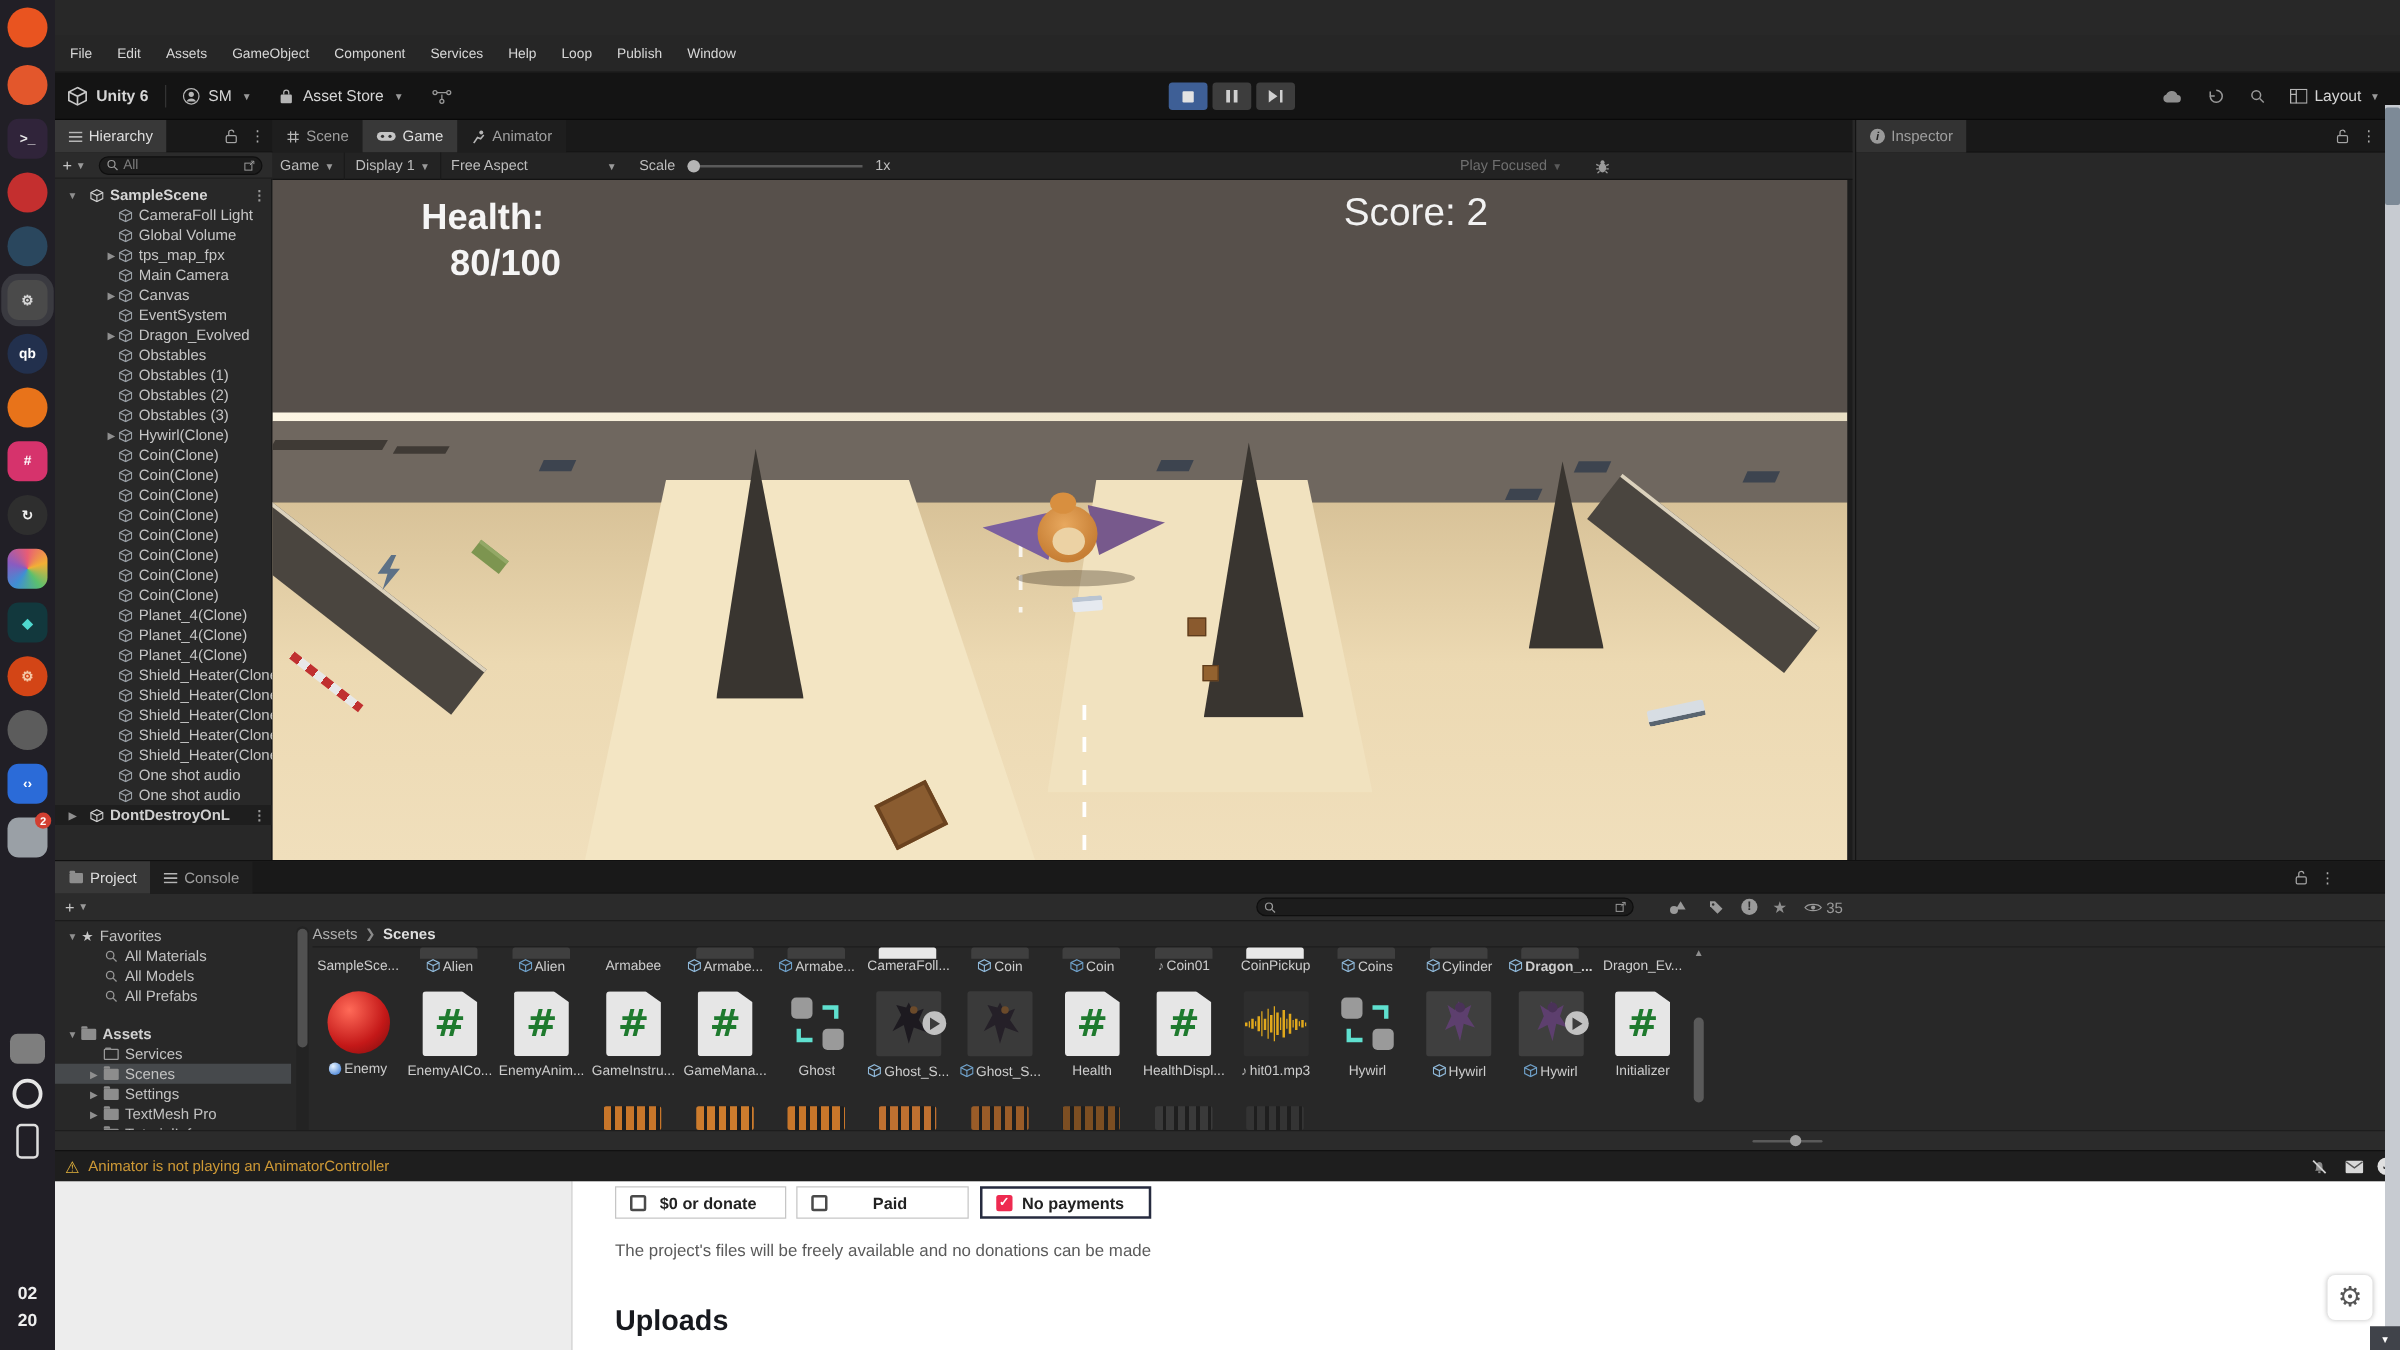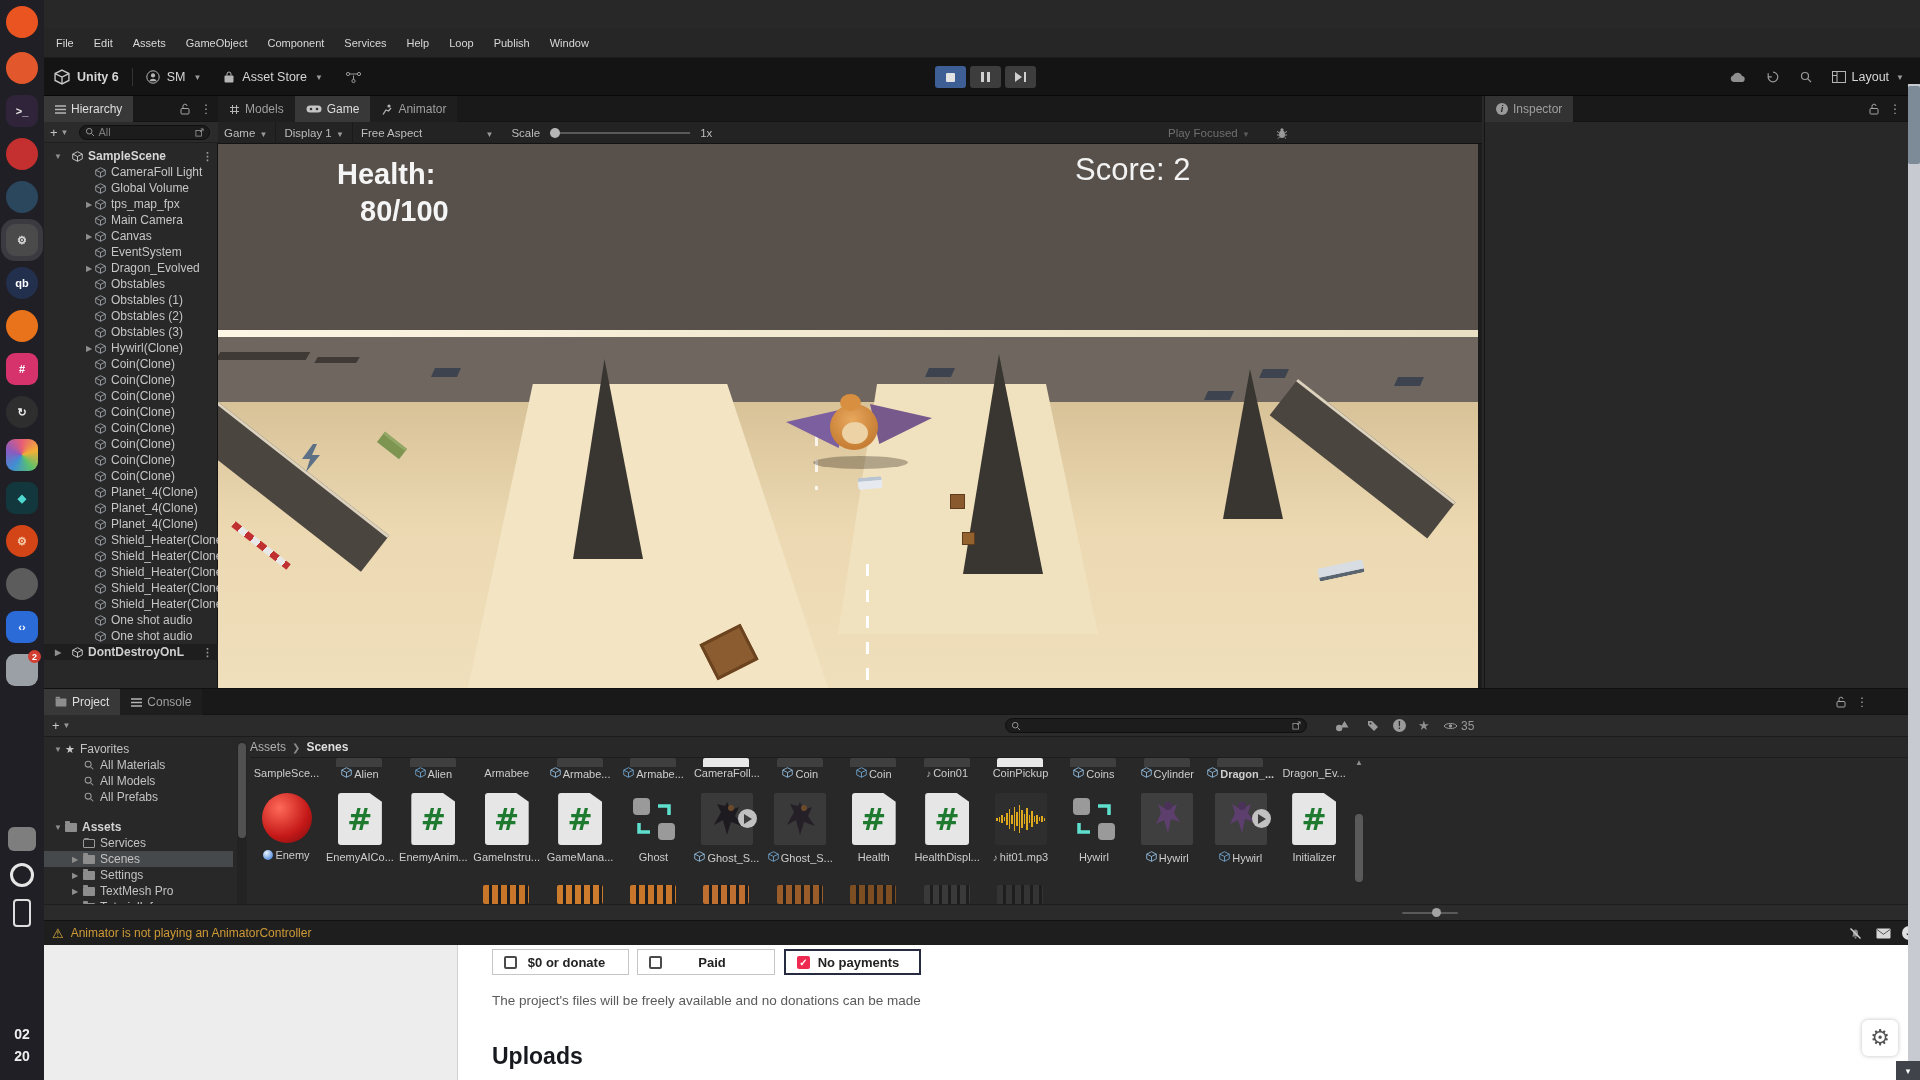--- a/index.html
+++ b/index.html
@@ -645,21 +645,21 @@
   </div>
 
   <div id="center">
     <div class="tabstrip" style="left:0;top:0;width:1264px">
       <div class="tab dim">
         <span class="ic">
             <svg width="11" height="11">
               <path d="M3.5 1v9M7.5 1v9M1 3.5h9M1 7.5h9" stroke="#b5b5b5"></path>
             </svg>
           </span>
-        <span>Models</span>
+        <span>Scene</span>
       </div>
       <div class="tab active">
         <span class="ic">
             <svg width="16" height="10">
               <rect x="0.5" y="1.5" width="15" height="7" rx="3.5" fill="#c5c5c5"></rect>
               <circle cx="5" cy="5" r="1.3" fill="#333"></circle>
               <circle cx="11" cy="5" r="1.3" fill="#333"></circle>
             </svg>
           </span>
         <span>Game</span>

